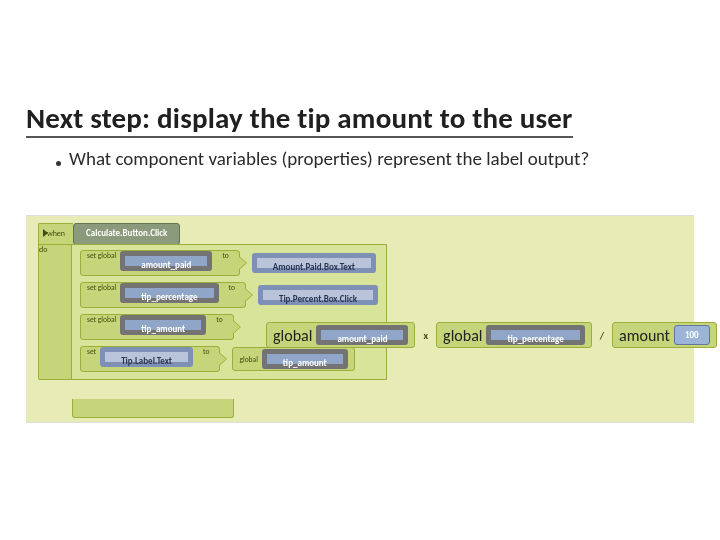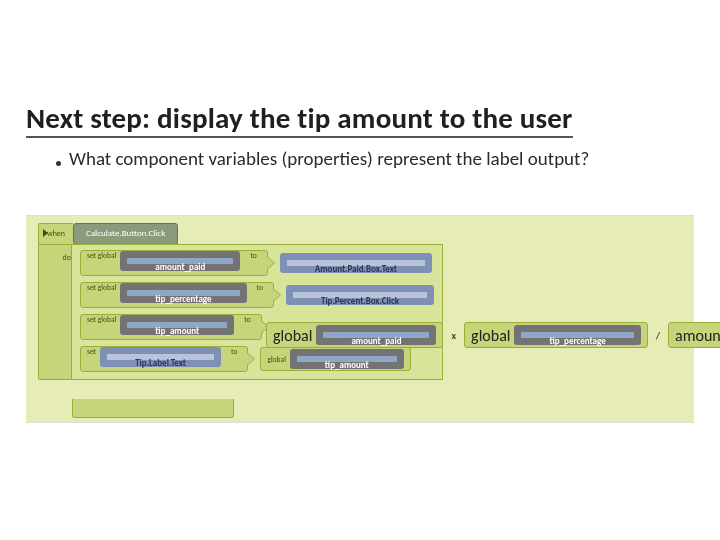--- a/index.html
+++ b/index.html
@@ -13,32 +13,32 @@
 
   
   .canvas-wrap{margin:45px 0 16px 0;border:1px solid #ddd;border-width:1px 0;background:#e7ecb7;padding:8px 10px 22px 10px;position:relative;height:176px}
   .canvas{position:relative;height:100%}
 
   
   .whenblock{position:absolute;left:2px;top:0}
   .when-head{display:flex;align-items:center;height:20px}
   .when-kw{width:34px;font-size:8px;color:#3f4d0a;text-align:center;background:#c6d47a;border:1px solid #9aae3a;border-radius:2px 0 0 0;height:20px;line-height:18px;border-right:none;position:relative}
   .when-kw .tri{position:absolute;left:4px;top:5px;width:0;height:0;border-left:5px solid #3f4d0a;border-top:4px solid transparent;border-bottom:4px solid transparent}
-  .event-pill{background:#8a9a7a;border:1px solid #667452;color:#fff;font-size:9px;font-weight:normal;height:20px;line-height:18px;padding:0 12px;border-radius:3px}
+  .event-pill{background:#8a9a7a;border:1px solid #667452;color:#fff;font-size:9px;font-weight:bold;height:20px;line-height:18px;padding:0 12px;border-radius:3px}
   .c-body{display:flex}
-  .c-rail{width:34px;background:#c6d47a;border:1px solid #9aae3a;border-top:none;border-radius:0 0 0 2px;font-size:8px;color:#3f4d0a;text-align:right;padding-top:8px;box-sizing:border-box}
+  .c-rail{width:34px;background:#c6d47a;border:1px solid #9aae3a;border-top:none;border-radius:0 0 0 2px;font-size:8px;color:#3f4d0a;text-align:left;padding-top:0;box-sizing:border-box}
   .c-slot{background:#d8e49a;border:1px solid #9aae3a;border-left:none;padding:6px 8px 8px 8px;min-width:160px;display:flex;flex-direction:column;gap:8px}
   
   .stmt{display:flex;align-items:center;height:24px}
   .stmt-left{display:flex;align-items:flex-start;height:24px;background:#c6d47a;border:1px solid #9aae3a;border-radius:3px;position:relative;padding-right:6px}
   .stmt-left::after{content:"";position:absolute;right:-7px;top:6px;width:0;height:0;border-left:7px solid #c6d47a;border-top:6px solid transparent;border-bottom:6px solid transparent}
   .stmt-left::before{content:"";position:absolute;right:-8px;top:5px;width:0;height:0;border-left:8px solid #9aae3a;border-top:7px solid transparent;border-bottom:7px solid transparent}
   .stmt-kw{font-size:7.5px;color:#3f4d0a;padding:0 4px 0 6px;white-space:nowrap}
   .var-pill{height:19px}
-  .pill{background:#8fa6c8;border:7px solid #737373;color:#fff;font-size:9px;font-weight:bold;height:20px;line-height:18px;padding:0 28px;border-radius:3px;white-space:nowrap;box-sizing:border-box}
+  .pill{background:#8fa6c8;border:5px solid #737373;color:#fff;font-size:9px;font-weight:bold;height:20px;line-height:18px;padding:0 16px;border-radius:3px;white-space:nowrap;box-sizing:border-box}
   .pill.comp{background:#b9c4da;border-color:#7f90b7;color:#2a3550}
   .conn-to{font-size:7.5px;color:#3f4d0a;margin:0 4px 0 10px}
   
   .expr{display:flex;align-items:center;gap:6px;margin-left:12px}
   .chip{display:flex;align-items:center;background:#c6d47a;border:1px solid #9aae3a;border-radius:3px;height:22px;padding:0 6px;position:relative}
   .chip .kw{font-size:7.5px;color:#3f4d0a;margin-right:4px}
   .op{font-size:10px;font-weight:bold;color:#3f4d0a;padding:0 4px}
   .num-pill{background:#9cb4d6;border:1px solid #5f76a0;color:#fff;font-size:9px;font-weight:bold;height:18px;line-height:17px;padding:0 10px;border-radius:3px}
 
   .row3-expr{position:absolute;left:230px;top:98px;display:flex;align-items:center;gap:4px}

